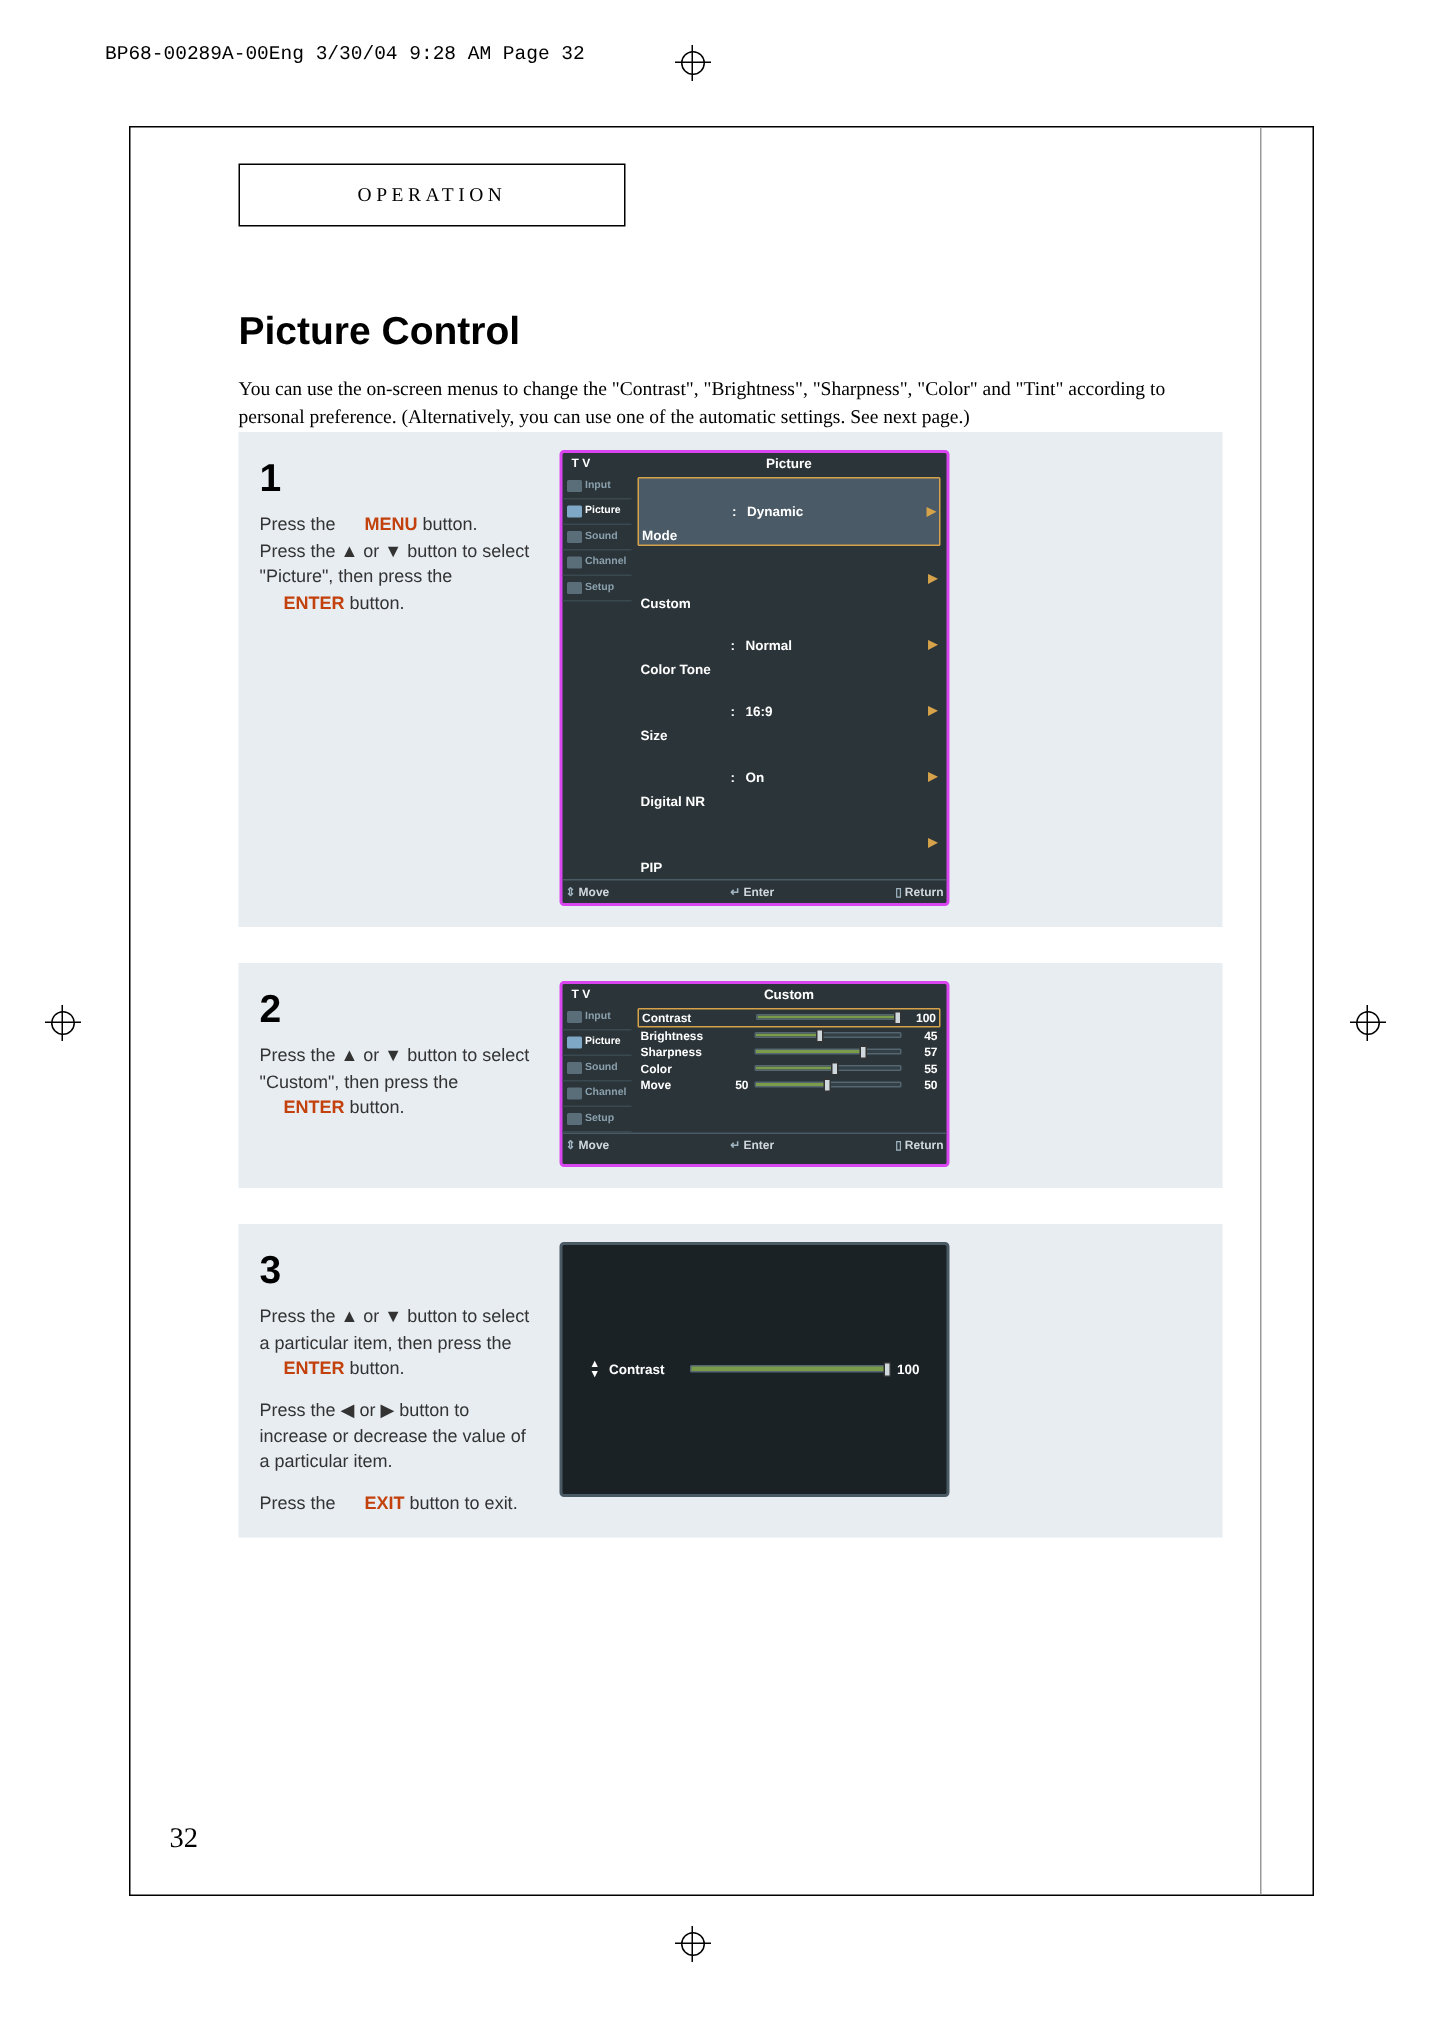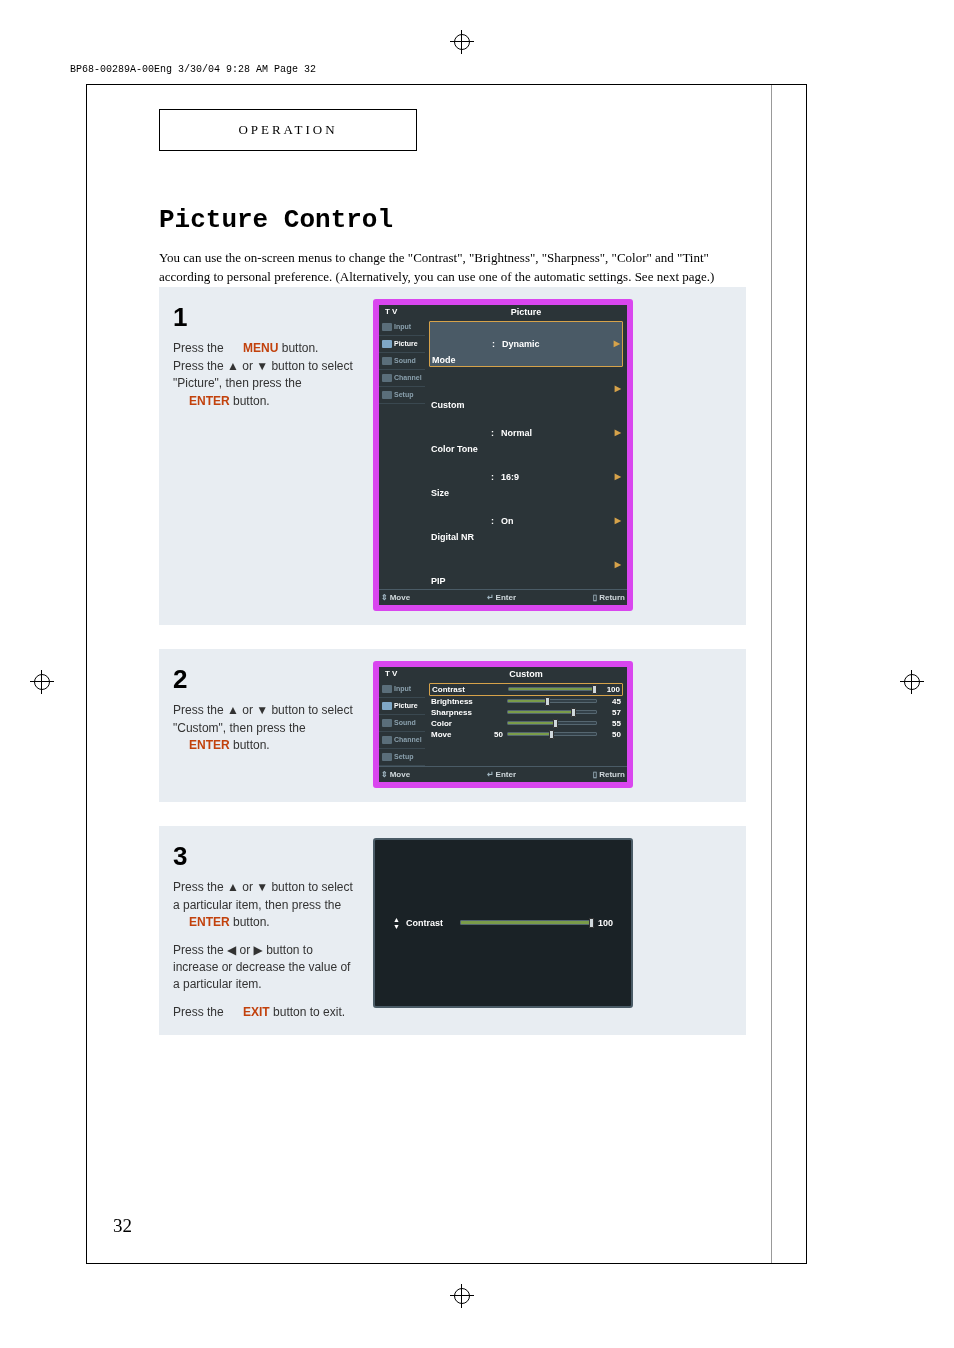--- a/index.html
+++ b/index.html
@@ -8,23 +8,22 @@
     height: 1348px;
     background: #fff;
     position: relative;
     font-family: Arial, Helvetica, sans-serif;
   }
   .print-header {
     position: absolute;
     top: 28px;
     left: 70px;
     font-family: "Courier New", monospace;
-    font-size: 10px;
+    font-size: 13px;
     color: #000;
-    margin-top: 36px;
   }
   .crop-top {
     position: absolute;
     top: 30px;
     left: 450px;
     width: 24px;
     height: 24px;
   }
   .crop-top::before {
     content: "";
@@ -79,21 +78,21 @@
     height: 24px;
   }
   .crop-right::before { content:""; position:absolute; left:11px; top:0; width:1px; height:24px; background:#000; }
   .crop-right::after { content:""; position:absolute; top:11px; left:0; height:1px; width:24px; background:#000; }
   .crop-right .circ { position:absolute; left:4px; top:4px; width:16px; height:16px; border:1px solid #000; border-radius:50%; }
 
   .page-frame {
     position: absolute;
     top: 84px;
     left: 86px;
-    width: 721px;
+    width: 790px;
     height: 1180px;
     border: 1px solid #000;
   }
   .inner-margin-line {
     position: absolute;
     top: 0;
     right: 34px;
     bottom: 0;
     width: 1px;
     background: #999;
@@ -116,21 +115,21 @@
   }
   .content {
     position: absolute;
     top: 120px;
     left: 72px;
     right: 60px;
   }
   .h1 {
     font-size: 26px;
     font-weight: bold;
-    font-family: Liberation Mono, monospace;
+    font-family: Liberation Sans, sans-serif;
     color: #000;
     margin-bottom: 14px;
   }
   .intro {
     font-family: Georgia, serif;
     font-size: 13px;
     line-height: 1.45;
     color: #000;
   }
   .h2 {
@@ -157,21 +156,21 @@
   .step-num {
     font-size: 26px;
     font-weight: bold;
     color: #000;
     margin-bottom: 4px;
   }
   .bold { font-weight: bold; color: #c2410c; margin-left: 16px; }
   .osd {
     width: 260px;
     background: #2b3438;
-    border: 6px solid #d946ef;
+    border: 2px solid #d946ef;
     border-radius: 3px;
     color: #fff;
     font-size: 9px;
     font-weight: bold;
     position: relative;
   }
   .osd-header {
     display: flex;
     padding: 2px 4px;
   }

